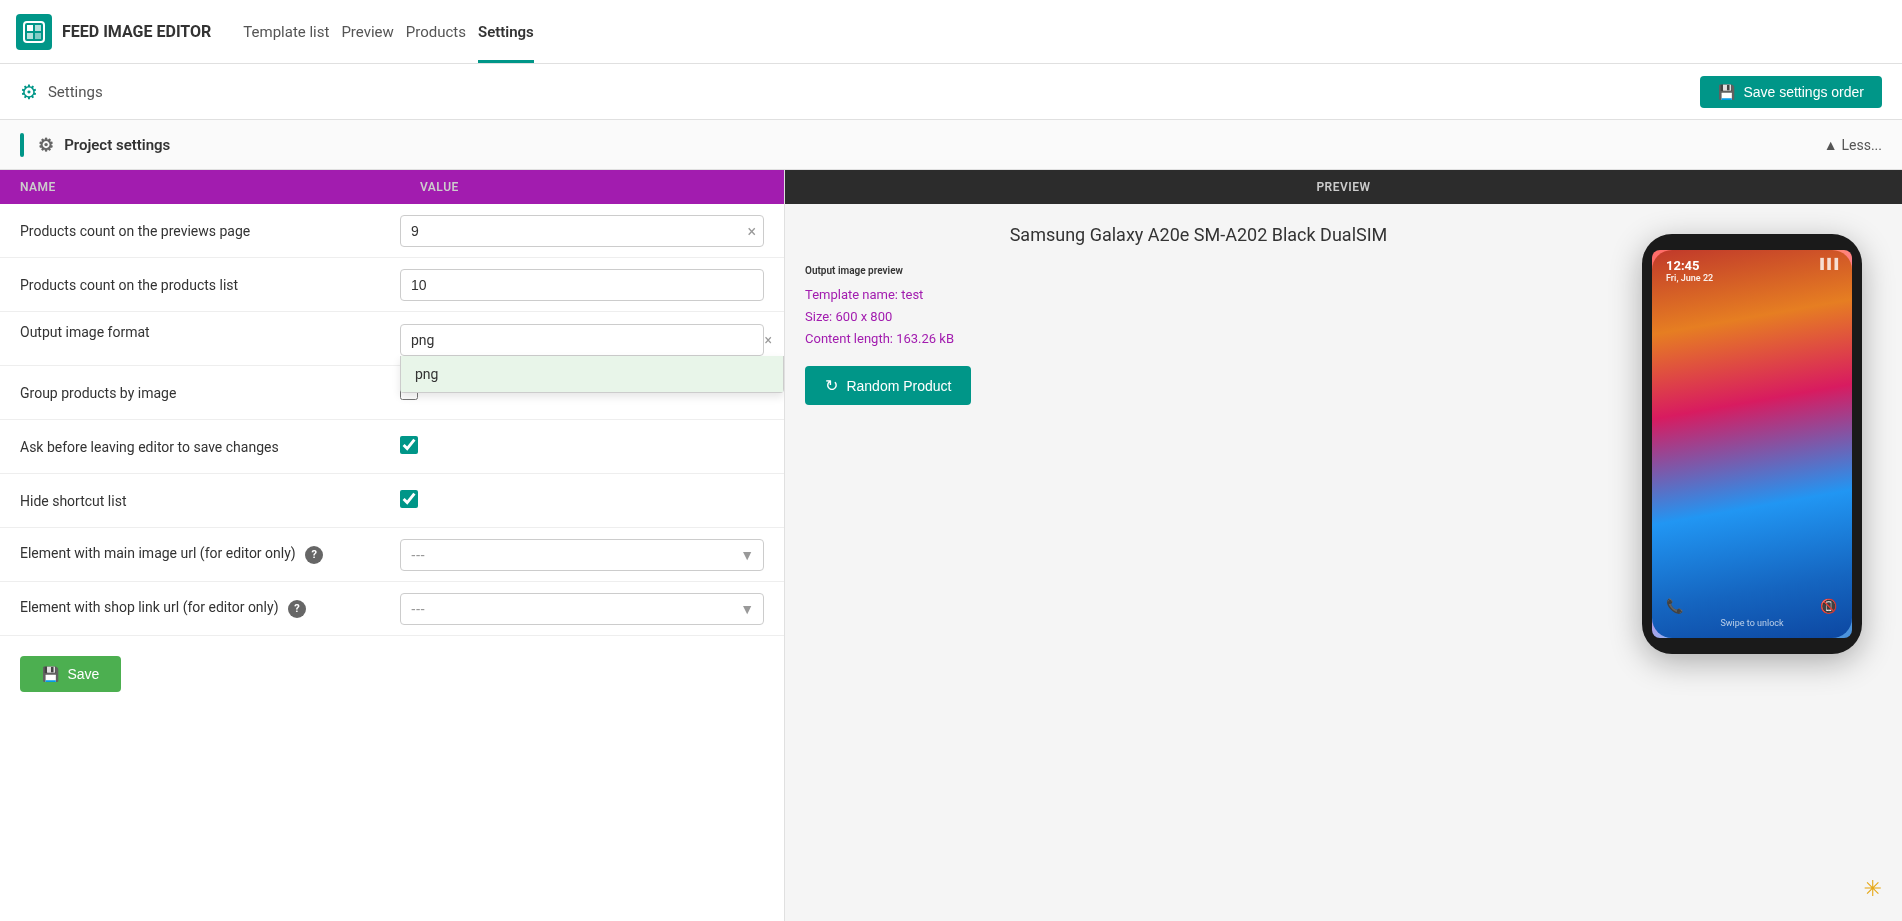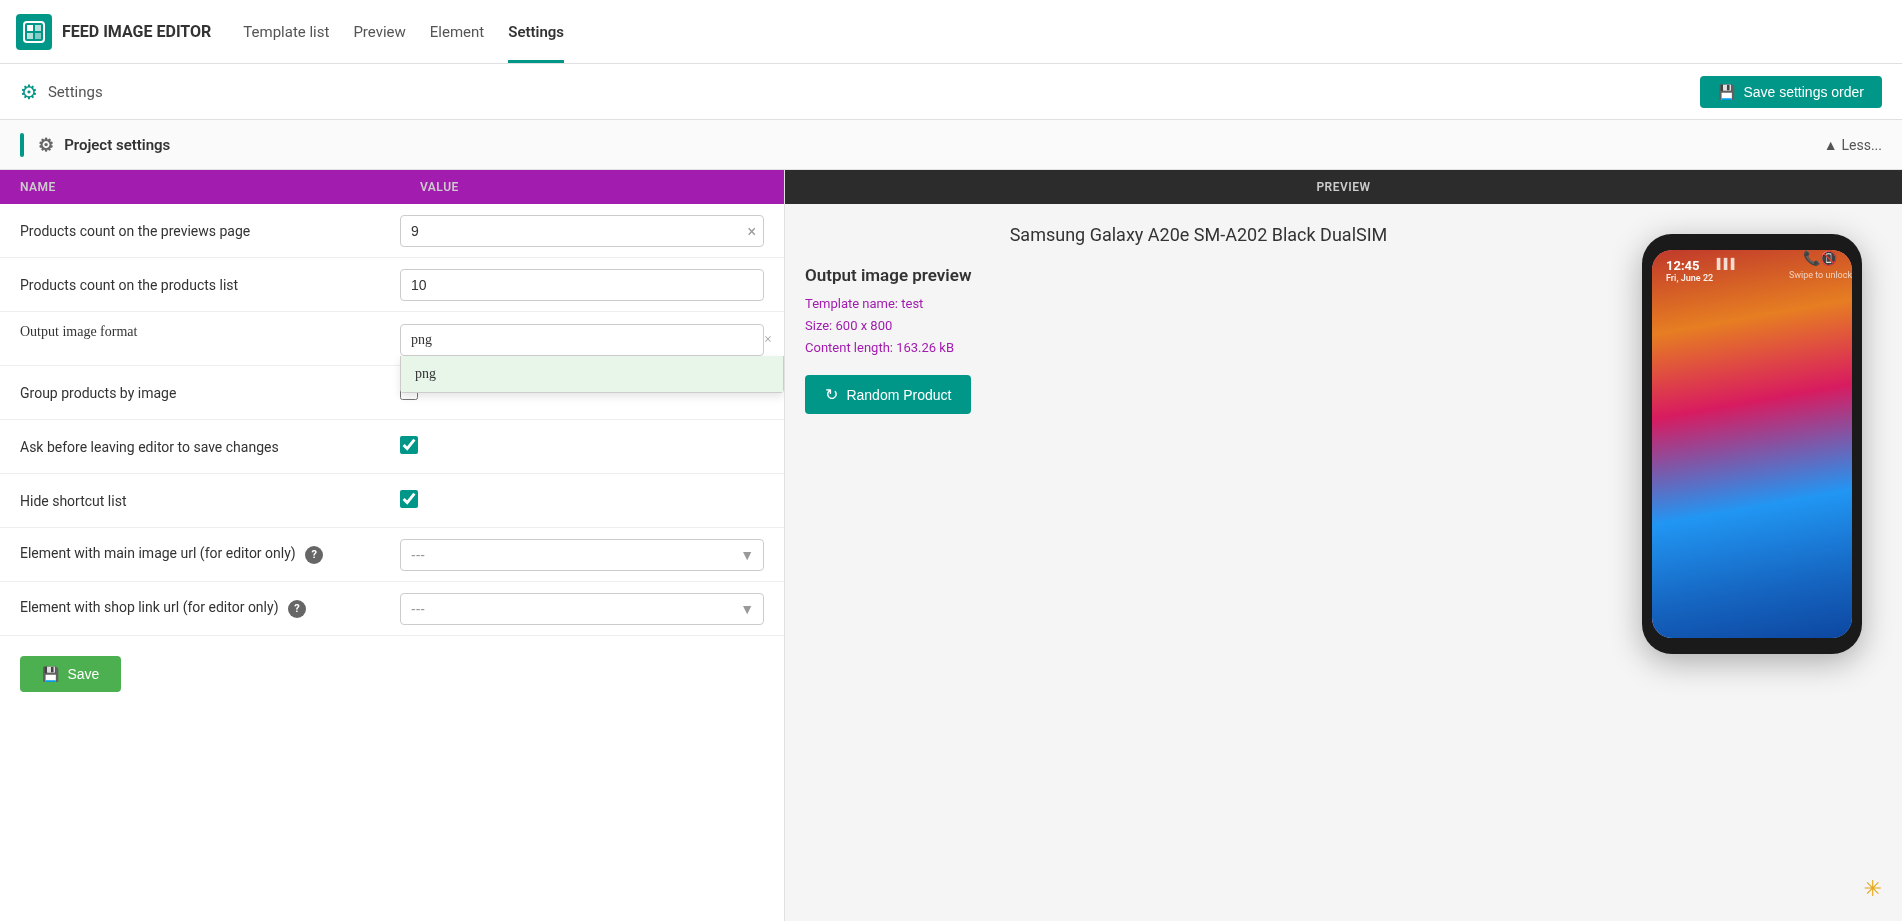--- a/index.html
+++ b/index.html
@@ -29,21 +29,21 @@
       background: #009688;
       border-radius: 4px;
       display: flex;
       align-items: center;
       justify-content: center;
       color: #fff;
       font-size: 18px;
     }
     .nav-links {
       display: flex;
-      gap: 24px;
+      gap: 12px;
       align-items: center;
       height: 100%;
       text-align: right;
     }
     .nav-link {
       text-decoration: none;
       color: #555;
       font-size: 15px;
       height: 100%;
       display: flex;
@@ -340,21 +340,21 @@
 
     .product-title {
       font-size: 18px;
       color: #333;
       text-align: center;
       margin-bottom: 24px;
       font-weight: 400;
     }
     .output-label {
       font-weight: 600;
-      font-size: 17px;
+      font-size: 10px;
       color: #333;
       margin-bottom: 8px;
     }
     .output-detail {
       font-size: 13px;
       color: #a21caf;
       line-height: 1.7;
     }
 
     .random-product-btn {
@@ -375,26 +375,26 @@
       height: 420px;
       background: #1a1a1a;
       border-radius: 30px;
       padding: 16px 10px;
       position: relative;
       box-shadow: 0 8px 32px rgba(0,0,0,0.3);
     }
     .phone-screen {
       width: 100%;
       height: 100%;
-      border-radius: 20px;
+      border-radius: 8px;
       overflow: hidden;
       background: linear-gradient(135deg, #ff6b6b 0%, #ff8e53 25%, #ff6ec7 50%, #6ec6ff 75%, #4a90d9 100%);
       position: relative;
       display: flex;
-      flex-direction: row;
+      flex-direction: column;
     }
     .phone-status-bar {
       padding: 8px 14px 4px;
       display: flex;
       justify-content: space-between;
       color: #fff;
       font-size: 11px;
       font-weight: 600;
     }
     .phone-time {
@@ -434,21 +434,21 @@
         <rect x="12" y="4" width="6" height="6" fill="white" opacity="0.7"></rect>
         <rect x="4" y="12" width="6" height="6" fill="white" opacity="0.7"></rect>
         <rect x="12" y="12" width="6" height="6" fill="white" opacity="0.5"></rect>
       </svg>
     </div>
     <span>FEED IMAGE EDITOR</span>
   </div>
   <nav class="nav-links">
     <a class="nav-link">Template list</a>
     <a class="nav-link">Preview</a>
-    <a class="nav-link">Element</a>
+    <a class="nav-link">Products</a>
     <a class="nav-link active">Settings</a>
   </nav>
 </header>
 
 <div class="settings-bar">
   <div class="settings-bar-left">
     <span class="gear-icon-teal">⚙</span>
     <span>Settings</span>
   </div>
   <button class="save-order-btn">
@@ -486,21 +486,21 @@
       </div>
     </div>
 
     <div class="setting-row">
       <div class="setting-name">Products count on the products list</div>
       <div class="setting-value">
         <input type="text" class="text-input" value="10" style="">
       </div>
     </div>
 
-    <div class="setting-row" style="align-items: flex-start; padding-top: 12px; font-family: Liberation Serif, serif;">
+    <div class="setting-row" style="align-items: flex-start; padding-top: 12px;">
       <div class="setting-name">Output image format</div>
       <div class="setting-value dropdown-open">
         <div class="dropdown-display">
           <span>png</span>
           <span class="dropdown-clear">×</span>
         </div>
         <div class="dropdown-menu">
           <div class="dropdown-item selected">png</div>
         </div>
       </div>

